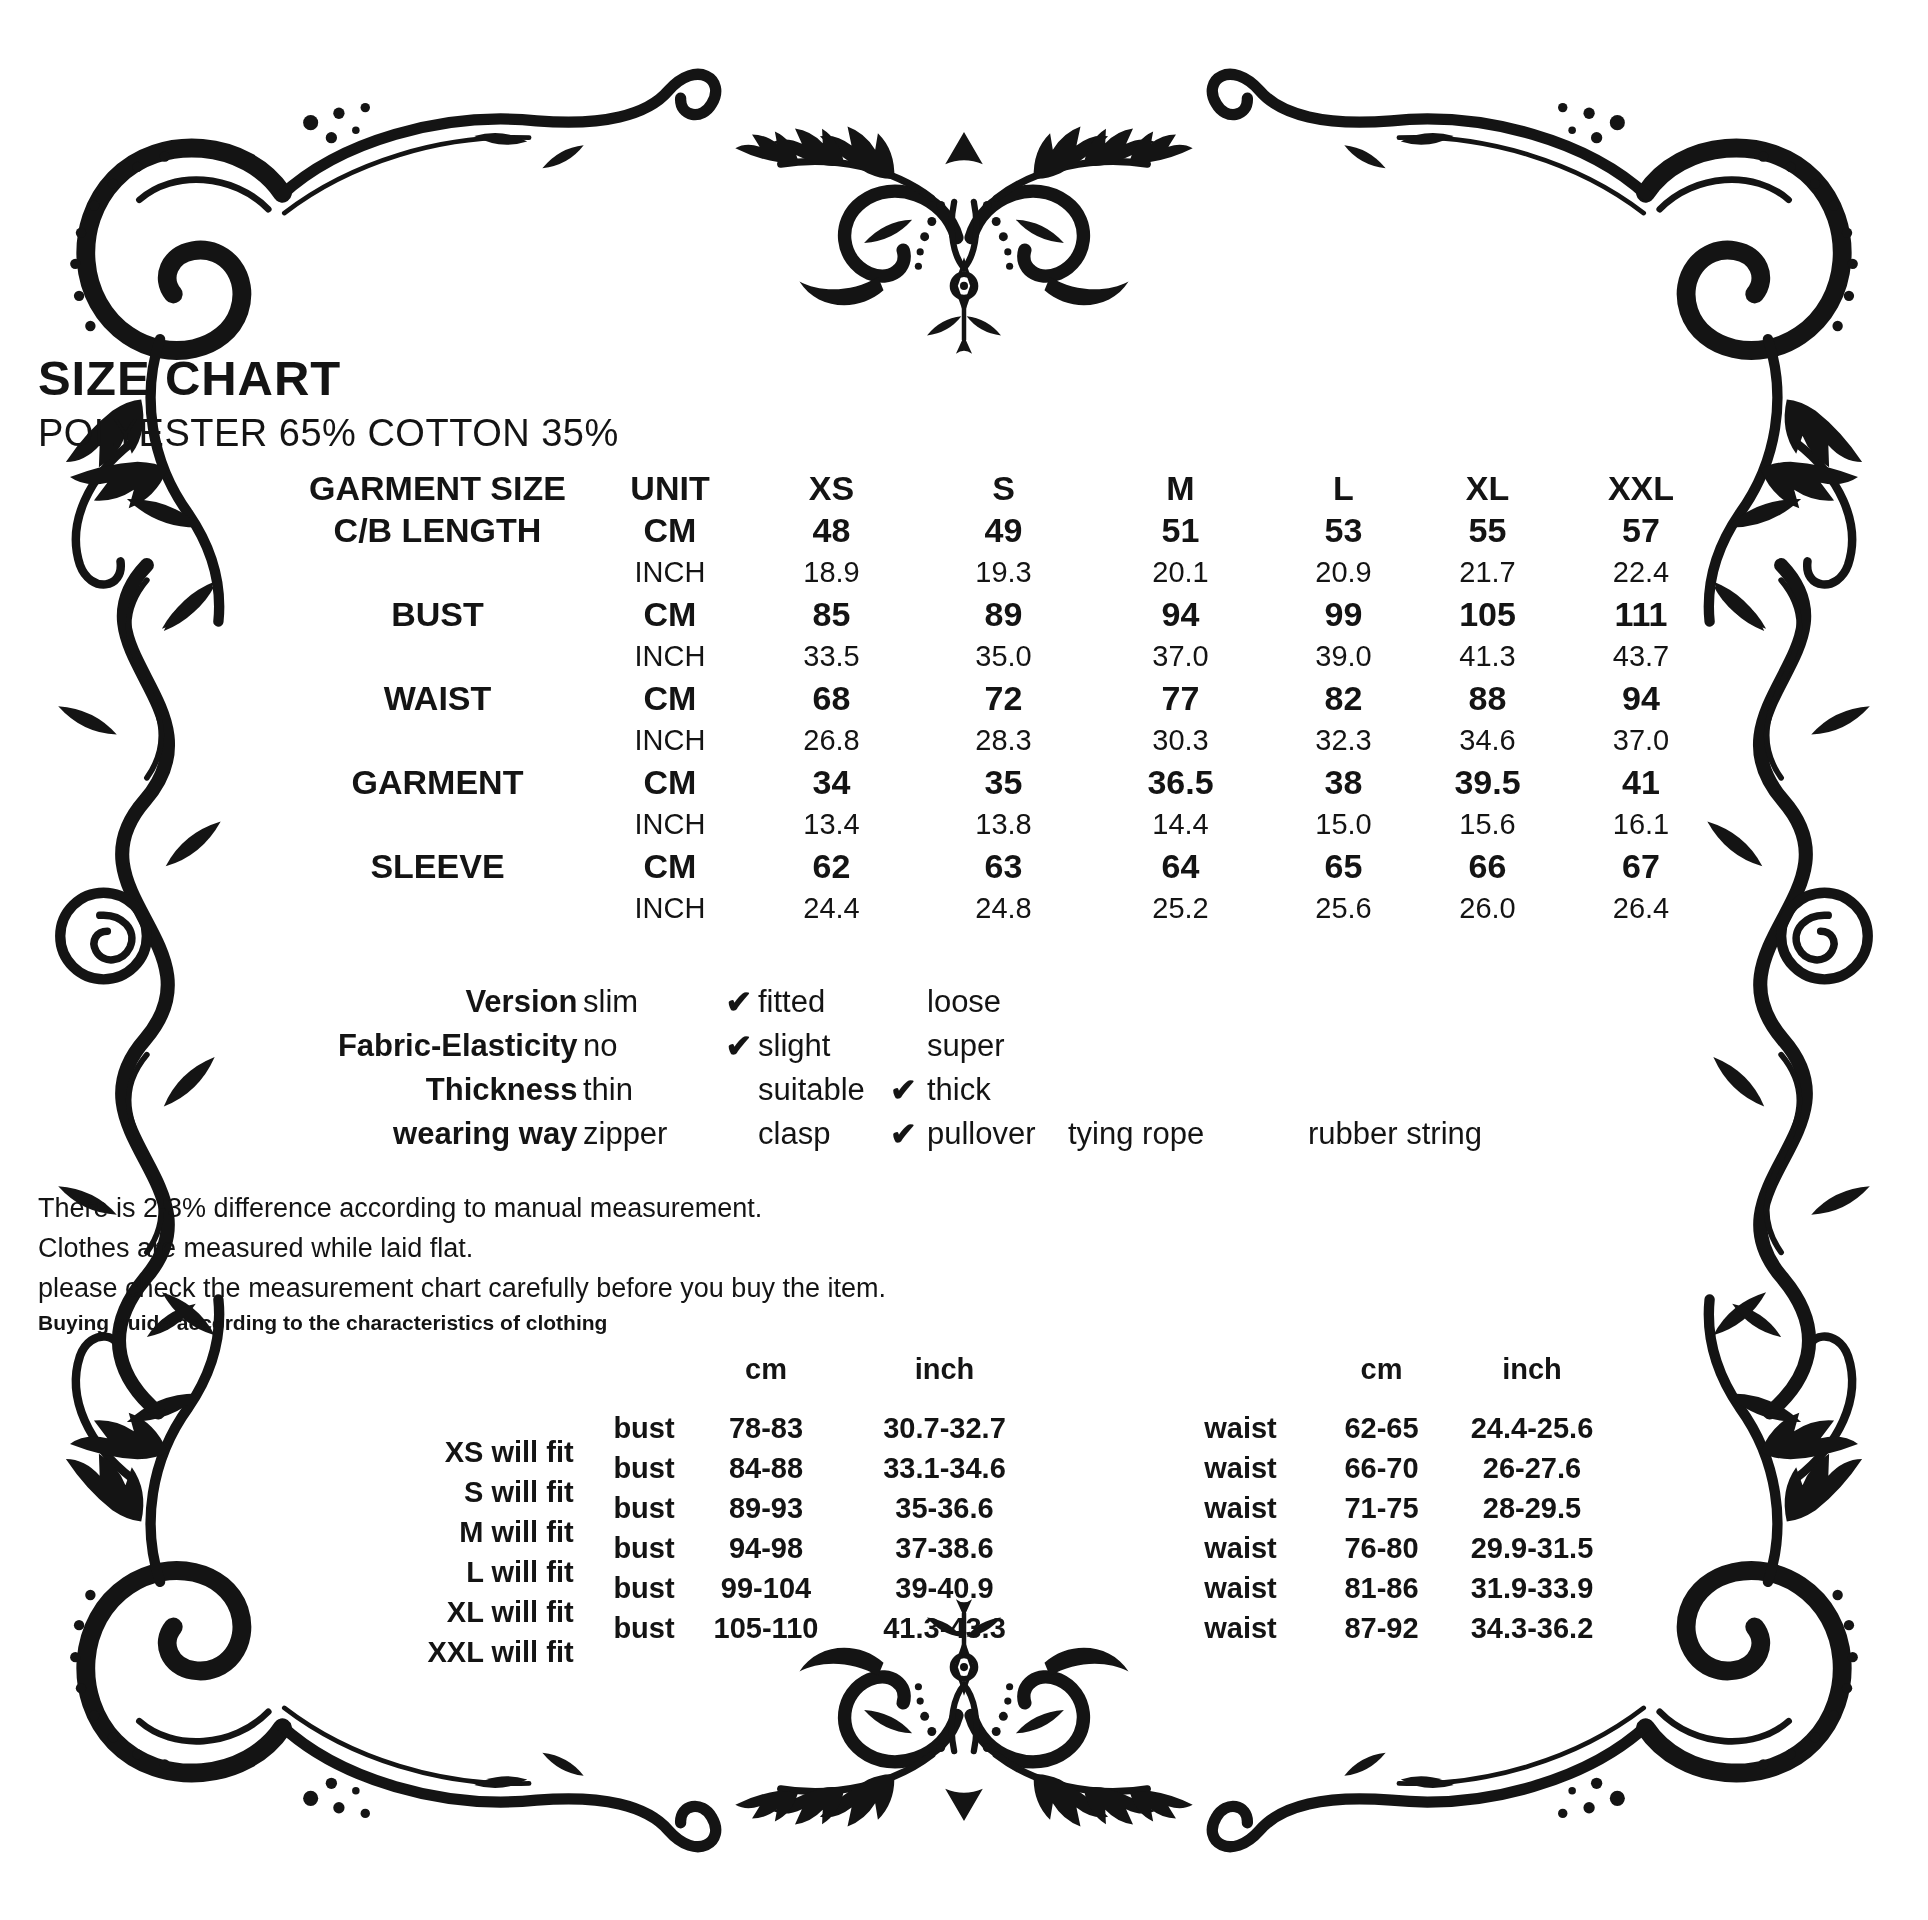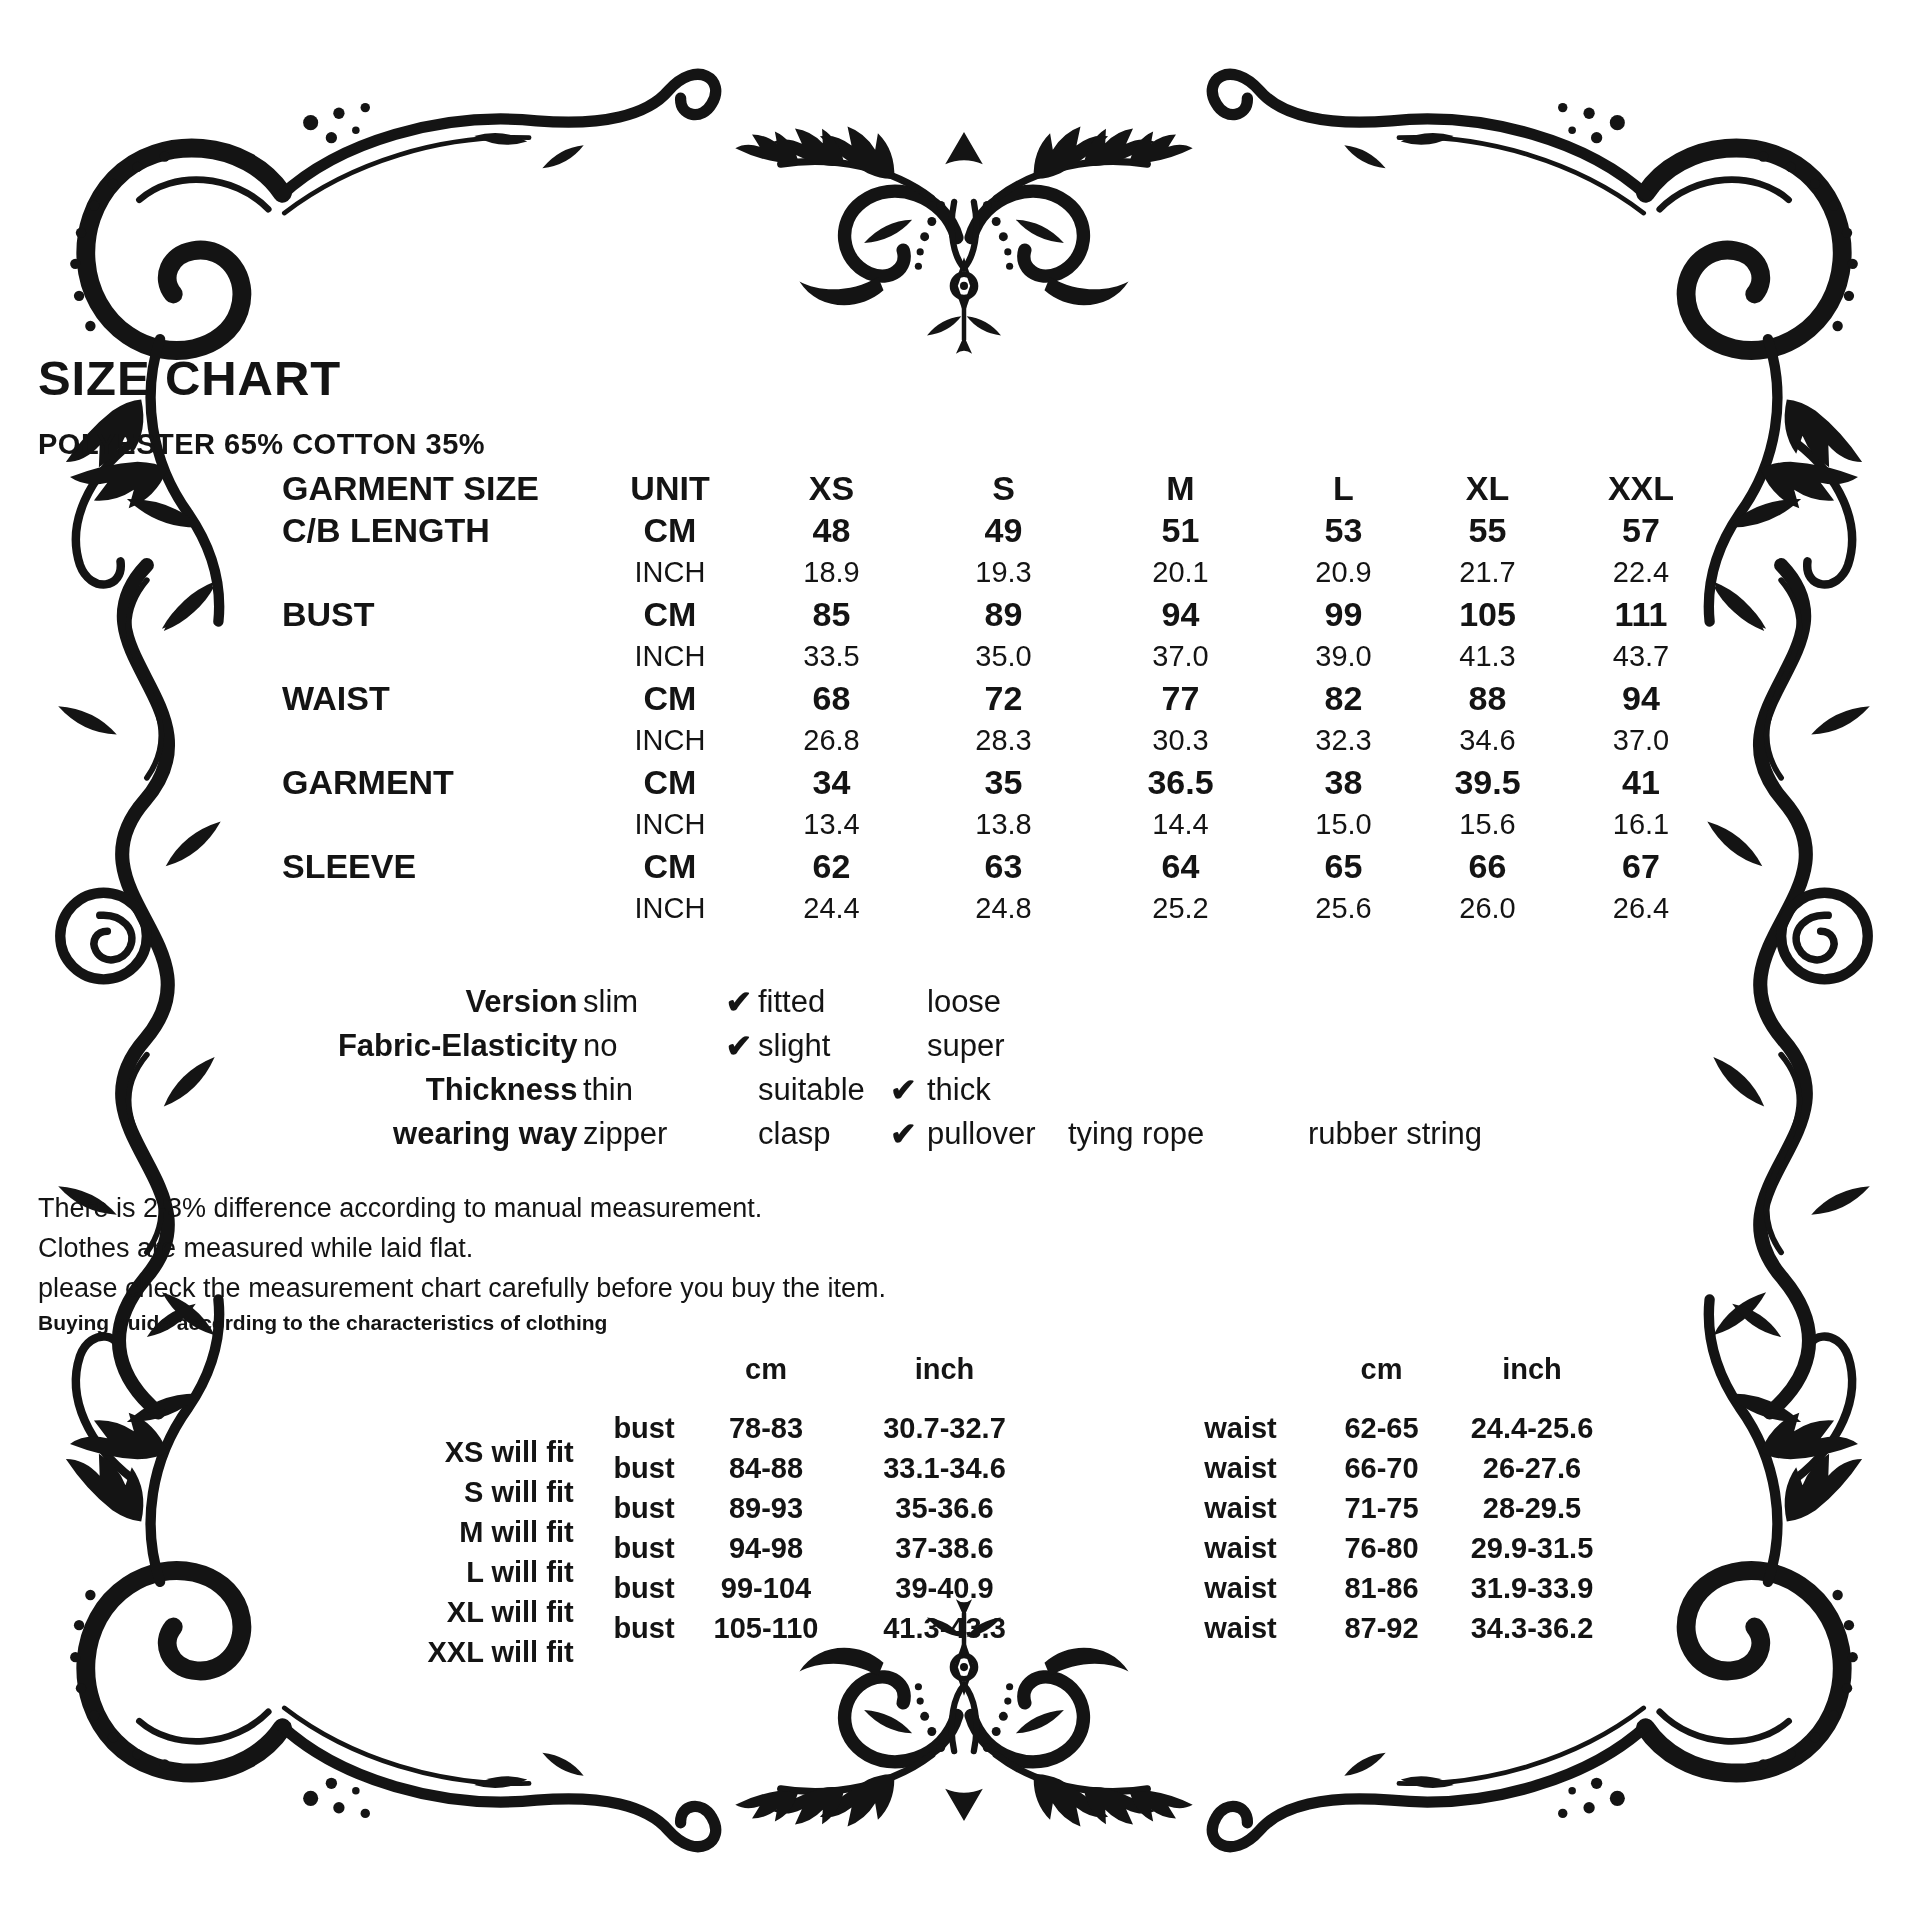--- a/index.html
+++ b/index.html
@@ -6,29 +6,29 @@
   body{
     width:1928px;height:1921px;position:relative;overflow:hidden;
     background:#ffffff;color:#141414;
     font-family:"Liberation Sans", sans-serif;
     -webkit-font-smoothing:antialiased;
   }
   .border-svg{position:absolute;left:0;top:0;width:1928px;height:1921px;}
   .abs{position:absolute;}
   .ctr{left:38px;right:0;text-align:left;}
   .page-title{top:350px;font-size:49px;font-weight:bold;letter-spacing:0.9px;}
-  .subtitle{top:428px;font-size:29px;font-weight:bold;letter-spacing:0.5px;}
+  .subtitle{top:412px;font-size:38px;font-weight:normal;letter-spacing:0.5px;}
 
   
   .size-table{left:282px;top:467px;width:1450px;}
   .srow{display:grid;grid-template-columns:311px 154px 169px 175px 179px 147px 141px 166px;
         height:42px;align-items:center;font-size:34px;font-weight:bold;}
   .srow.lt{font-weight:normal;font-size:29px;}
   .srow .cell{text-align:center;white-space:nowrap;}
-  .srow .lbl{text-align:left;}
+  .srow .lbl{text-align:center;}
 
   
   .attrs{left:282px;top:980px;width:1318px;}
   .arow{display:grid;grid-template-columns:301px 137px 38px 122px 47px 141px 240px 264px;
         height:44px;align-items:center;font-size:31px;}
   .arow .albl{text-align:right;font-weight:bold;padding-right:5.6px;white-space:nowrap;}
   .arow .opt{text-align:left;white-space:nowrap;}
   .arow .chk{text-align:center;font-weight:bold;font-size:32px;}
 
   

